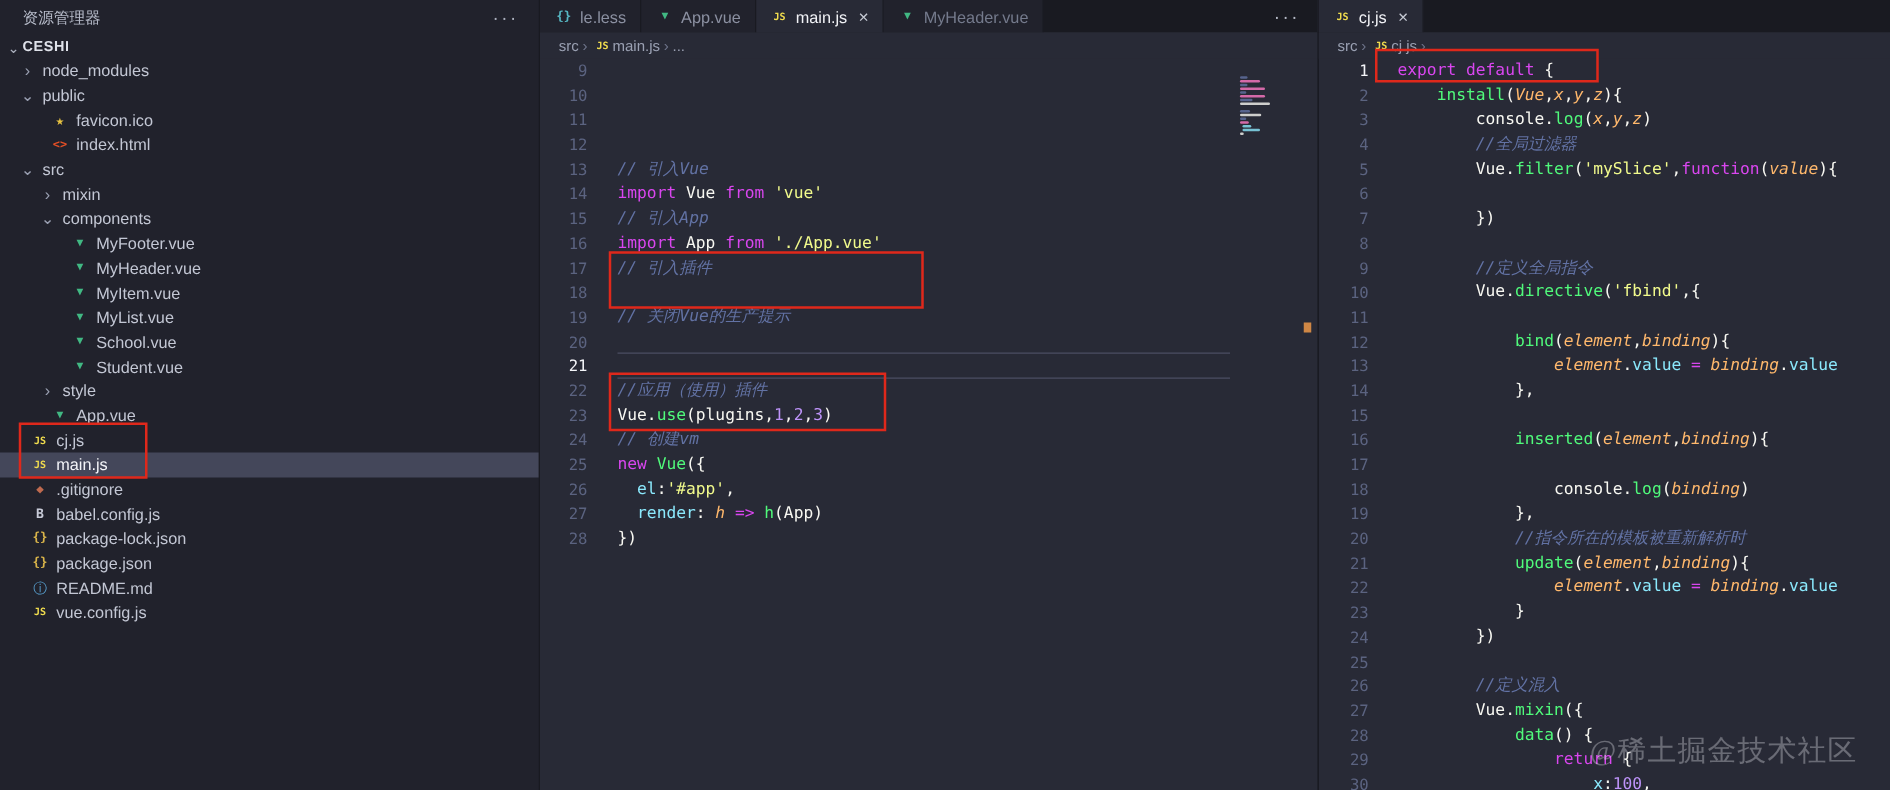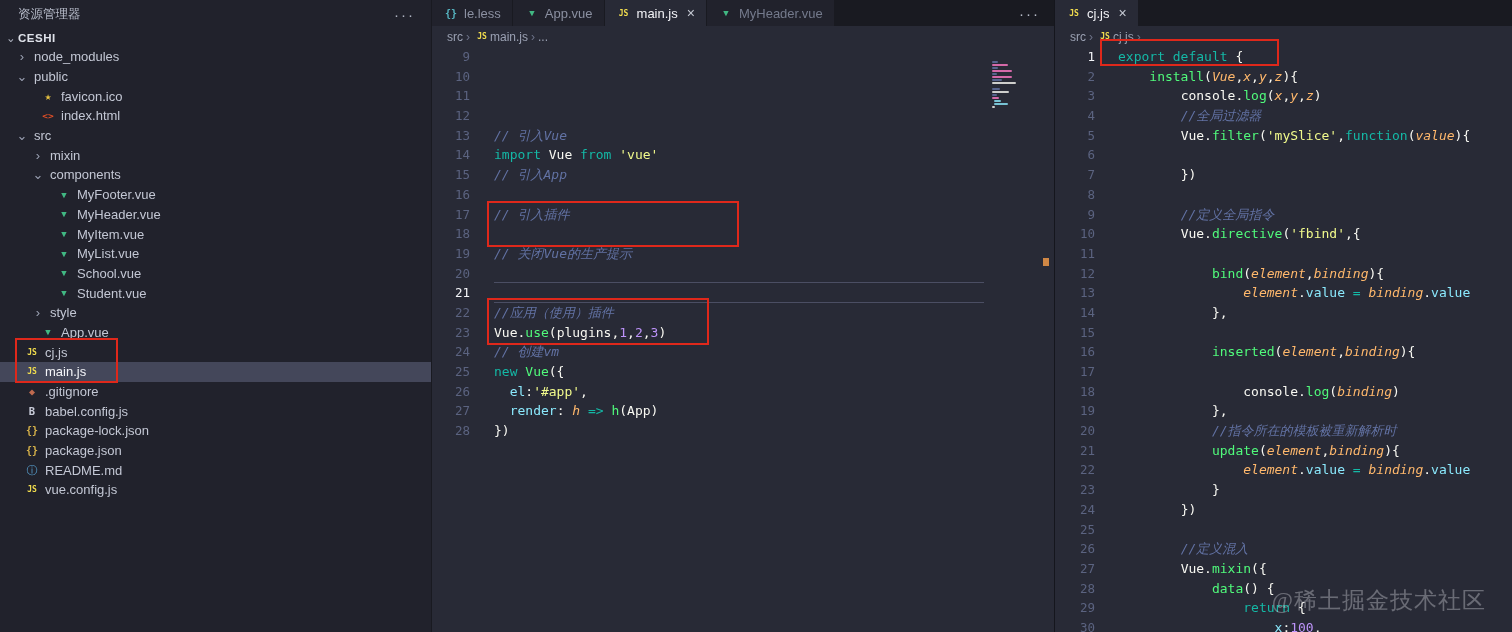--- a/index.html
+++ b/index.html
@@ -42,21 +42,21 @@
 
 .code-wrap{position:relative;flex:1;overflow:hidden;font-family:"DejaVu Sans Mono",monospace}
 .code-line{display:flex;height:19.7px;line-height:19.7px;font-size:13px;position:relative}
 .ln{flex:none;width:38px;text-align:right;color:#5b6380;margin-right:24px;font-size:12.5px}
 .egroup.right .ln{width:40px;margin-right:23px}
 .code-line.bright .ln,.code-line.current .ln{color:#f4f5f9}
 .code-line.current::before{content:"";position:absolute;left:62px;right:70px;top:-1px;bottom:0;border-top:1px solid #4b4e63;border-bottom:1px solid #4b4e63;pointer-events:none}
 .lc{white-space:pre}
 .lc span{white-space:pre}
 .tk-c{color:#6272a4;font-style:italic}
-.tk-k{color:#14b8a6}
+.tk-k{color:#d946ef}
 .tk-s{color:#f1fa8c}
 .tk-f{color:#50fa7b}
 .tk-p{color:#ffb86c;font-style:italic}
 .tk-n{color:#bd93f9}
 .tk-w{color:#f8f8f2}
 .tk-y{color:#8be9fd}
 .minimap{position:absolute;top:2px;right:16px;width:46px}
 .mm-line{height:2px;margin-bottom:1px;border-radius:1px;opacity:.8}
 .ruler-marker{position:absolute;right:5px;top:211px;width:6px;height:8px;background:#cf8745}
 .watermark{position:absolute;right:26px;bottom:16px;font-size:23px;color:rgba(240,240,245,.33);letter-spacing:1px;pointer-events:none;font-family:Liberation Serif, serif}
@@ -230,20 +230,21 @@
           <div class="code-line">
             <span class="ln">14</span>
             <span class="lc"><span class="tk-k">import </span><span class="tk-w">Vue</span><span class="tk-k"> from </span><span class="tk-s">'vue'</span></span>
           </div>
           <div class="code-line">
             <span class="ln">15</span>
             <span class="lc"><span class="tk-c">// 引入App</span></span>
           </div>
           <div class="code-line">
             <span class="ln">16</span>
+            <span class="lc"><span class="tk-k">import </span><span class="tk-w">App</span><span class="tk-k"> from </span><span class="tk-s">'./App.vue'</span></span>
           </div>
           <div class="code-line">
             <span class="ln">17</span>
             <span class="lc"><span class="tk-c">// 引入插件</span></span>
           </div>
           <div class="code-line">
             <span class="ln">18</span>
           </div>
           <div class="code-line">
             <span class="ln">19</span>

